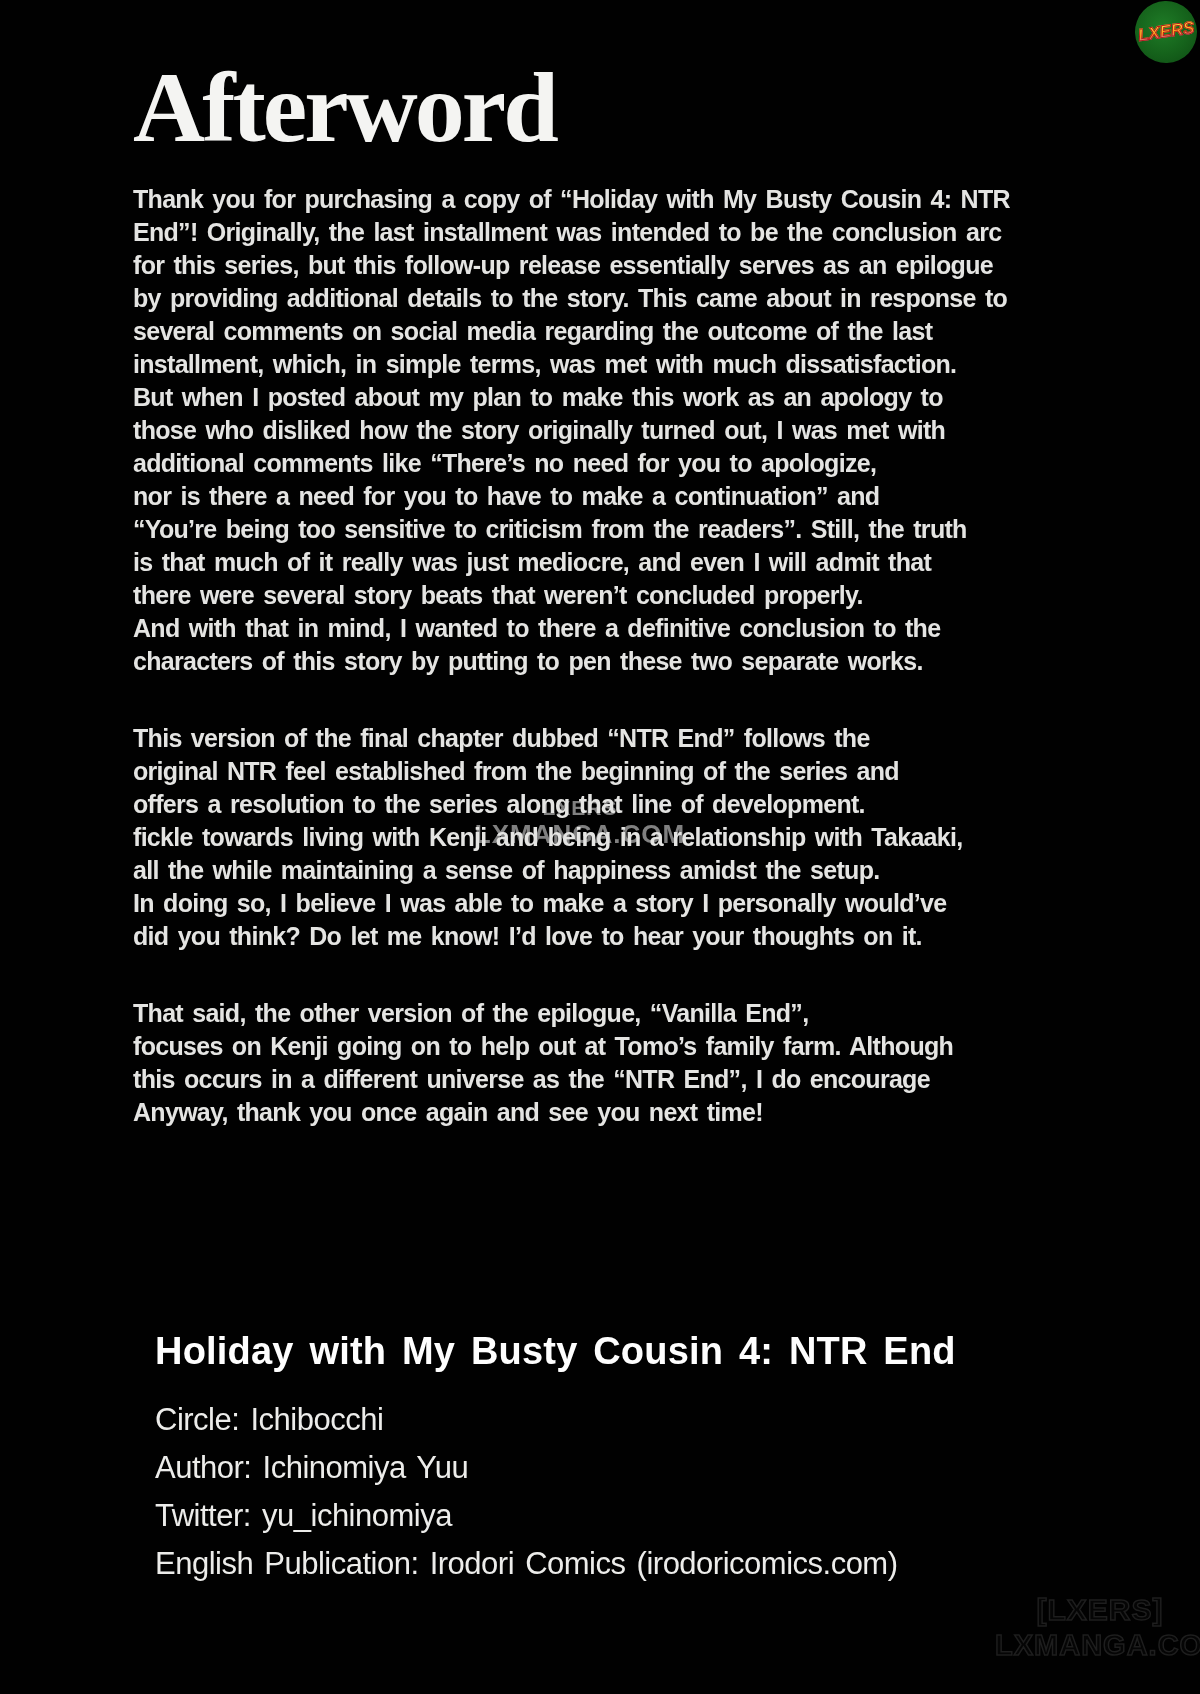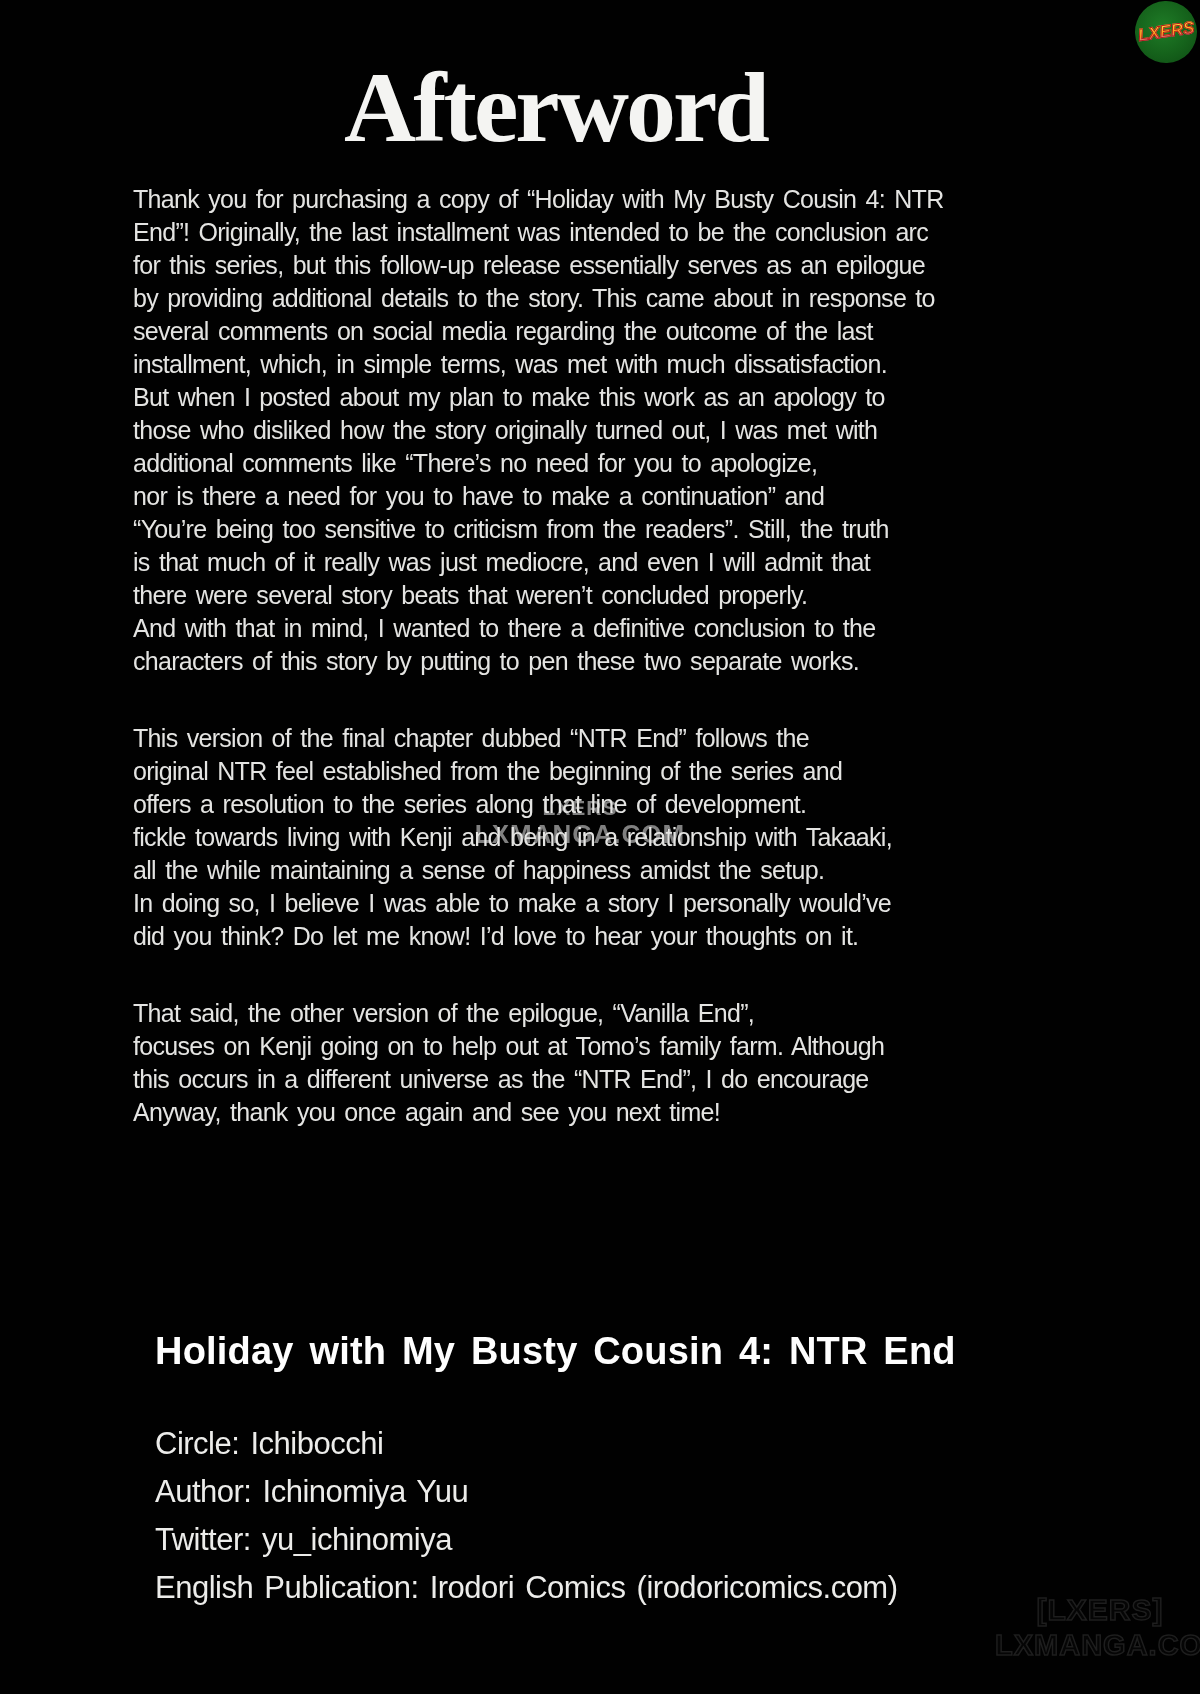--- a/index.html
+++ b/index.html
@@ -8,39 +8,38 @@
     background: #000;
     position: relative;
     overflow: hidden;
     font-family: "Liberation Sans", sans-serif;
   }
   .page { position: absolute; inset: 0; background: #010101; }
 
   .page-title {
     position: absolute;
     left: 133px; top: 58px; width: 845px;
-    text-align: center;
     font-family: "Liberation Serif", serif;
     font-size: 100px; font-weight: 700;
     letter-spacing: -3px;
     color: #f4f4f2;
     line-height: 1;
   }
 
   .body-text {
     position: absolute;
     left: 133px; top: 183px; width: 870px;
     color: #e4e4e2;
     font-size: 25px;
     letter-spacing: -0.7px;
     word-spacing: 3px;
     z-index: 2;
   }
   .para { margin: 0 0 44px 0; }
-  .line { white-space: nowrap; line-height: 33px; height: 33px; }
+  .line { white-space: nowrap; line-height: 33px; height: 33px; font-weight: bold; }
 
   .watermark-center {
     position: absolute;
     left: 455px; top: 796px; width: 250px;
     text-align: center;
     color: #8e8e8e;
     font-weight: 700;
     z-index: 1;
     opacity: 0.9;
   }
@@ -54,21 +53,21 @@
     font-size: 38px; font-weight: 700;
     letter-spacing: 0.2px; word-spacing: 5px;
     white-space: nowrap;
   }
 
   .credits {
     position: absolute;
     left: 155px; top: 1396px;
     color: #ececea;
     font-size: 31px;
-    letter-spacing: -0.5px; word-spacing: 3px; margin-top: 24px;
+    letter-spacing: -0.5px; word-spacing: 3px;
   }
   .credit-line { line-height: 48px; height: 48px; white-space: nowrap; }
 
   .lxers-logo {
     position: absolute;
     left: 1135px; top: 1px;
     width: 62px; height: 62px;
     border-radius: 50%;
     background: radial-gradient(circle at 45% 42%, #1f7c27 0%, #15621b 55%, #0e4a13 100%);
     display: flex; align-items: center; justify-content: center;

